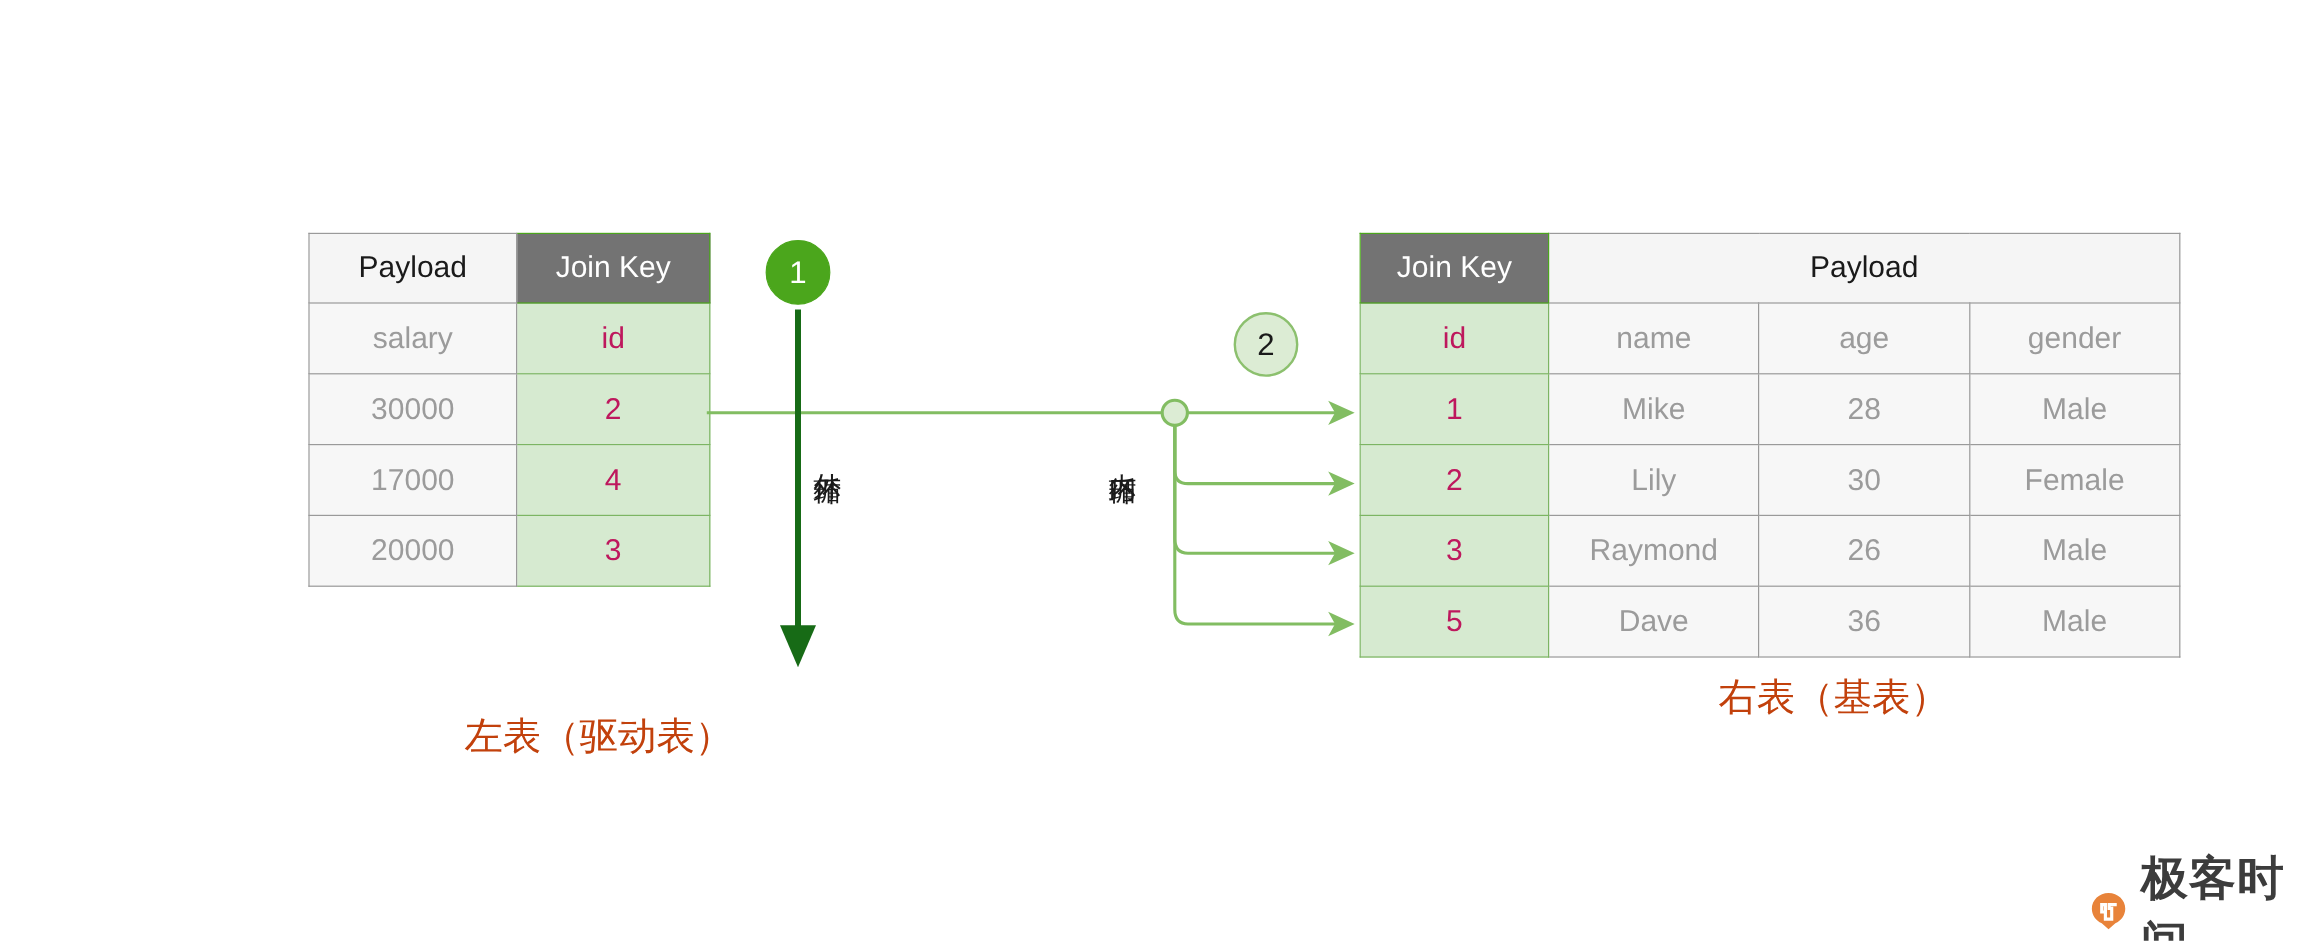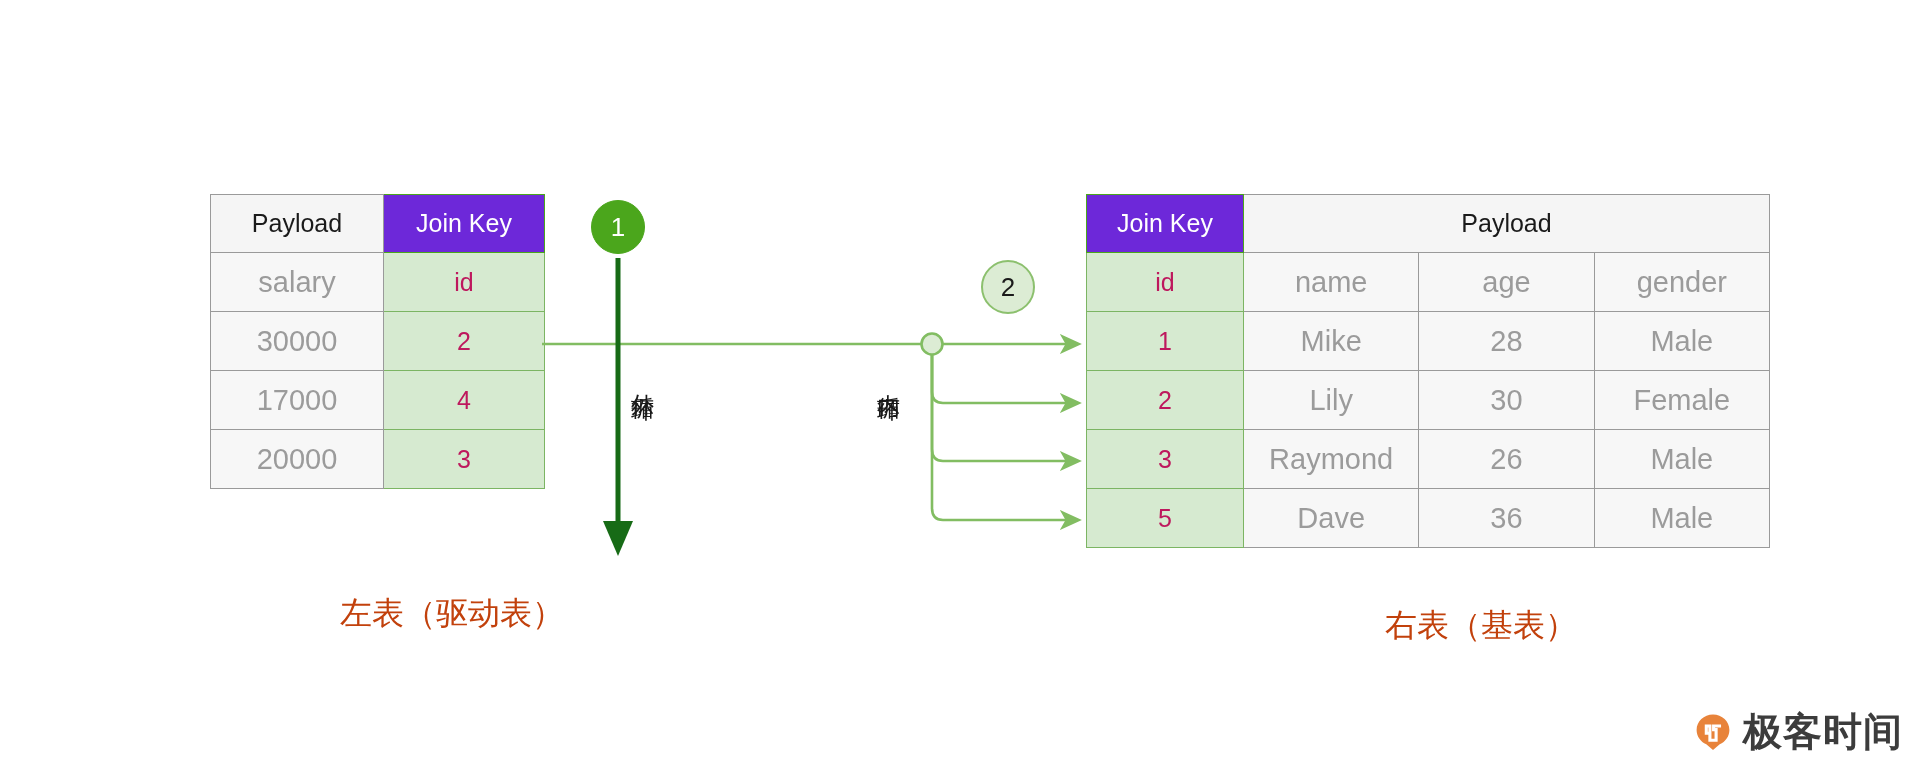--- a/index.html
+++ b/index.html
@@ -12,20 +12,21 @@
     height: 784px;
     position: relative;
     overflow: hidden;
     font-family: "Liberation Sans", "DejaVu Sans", sans-serif;
     -webkit-font-smoothing: antialiased;
   }
 
   .canvas {
     position: absolute;
     inset: 0;
+    margin-left: 47px;
   }
 
   
   .tbl {
     position: absolute;
     border-collapse: collapse;
     table-layout: fixed;
     background: #ffffff;
   }
   .tbl td, .tbl th {
@@ -35,30 +36,30 @@
     font-weight: normal;
     padding: 0;
   }
   .hdr-plain {
     background: #f5f5f5;
     color: #1a1a1a;
     font-size: 25px;
     height: 57px;
   }
   .hdr-key {
-    background: #6d28d9;
+    background: #737373;
     color: #ffffff;
     font-size: 25px;
     height: 57px;
     border-color: #4ba61c !important;
   }
   .cell-plain {
     background: #f7f7f7;
     color: #9b9b9b;
-    font-size: 29px;
+    font-size: 25px;
     height: 58px;
   }
   .cell-key {
     background: #d6ead0;
     color: #be185d;
     font-size: 25px;
     height: 58px;
     border-color: #7cb563 !important;
   }
 
@@ -66,21 +67,21 @@
   #right-table { left: 1086px; top: 194px; width: 684px; }
 
   
   .caption {
     position: absolute;
     font-size: 32px;
     color: #c2410c;
     white-space: nowrap;
   }
   #left-caption  { left: 340px;  top: 592px; }
-  #right-caption { left: 1385px; top: 604px; }
+  #right-caption { left: 1385px; top: 560px; }
 
   
   .badge {
     position: absolute;
     width: 54px;
     height: 54px;
     border-radius: 50%;
     display: flex;
     align-items: center;
     justify-content: center;

